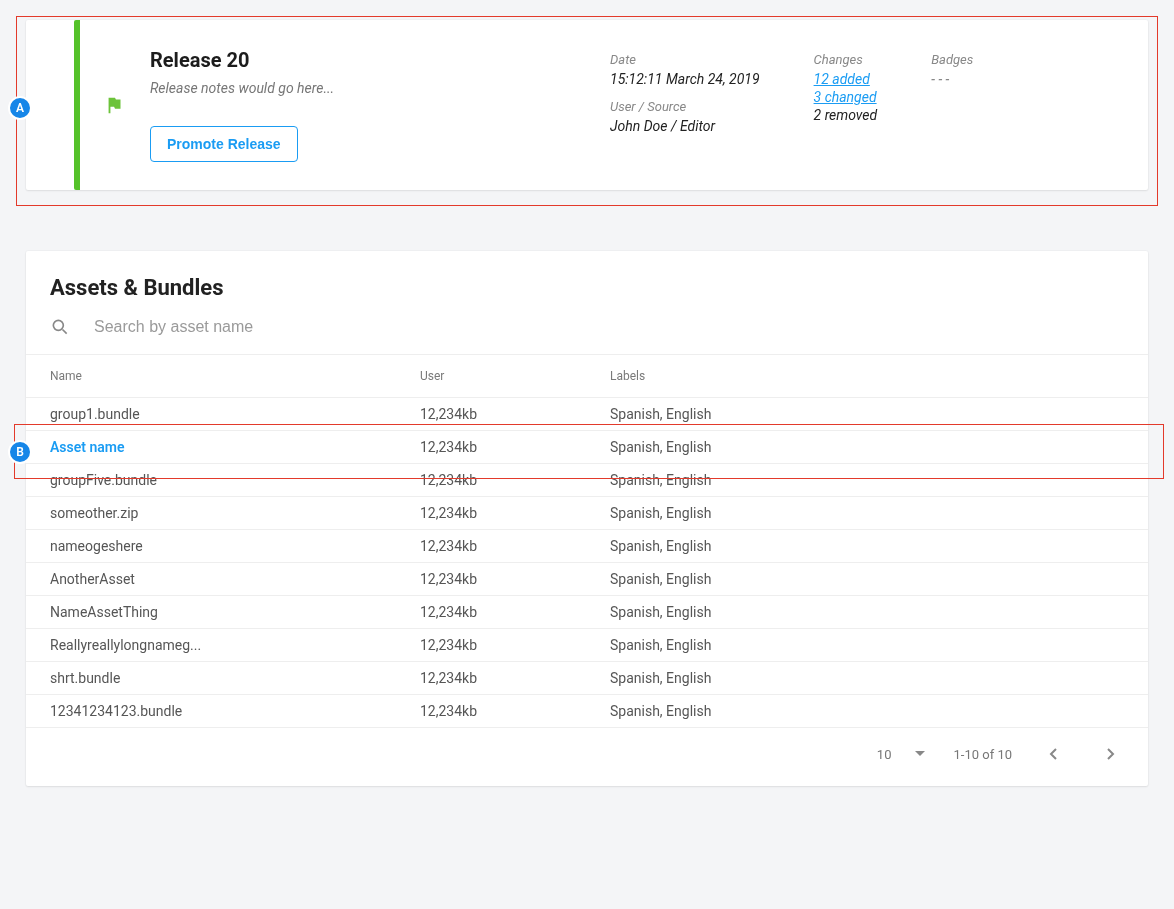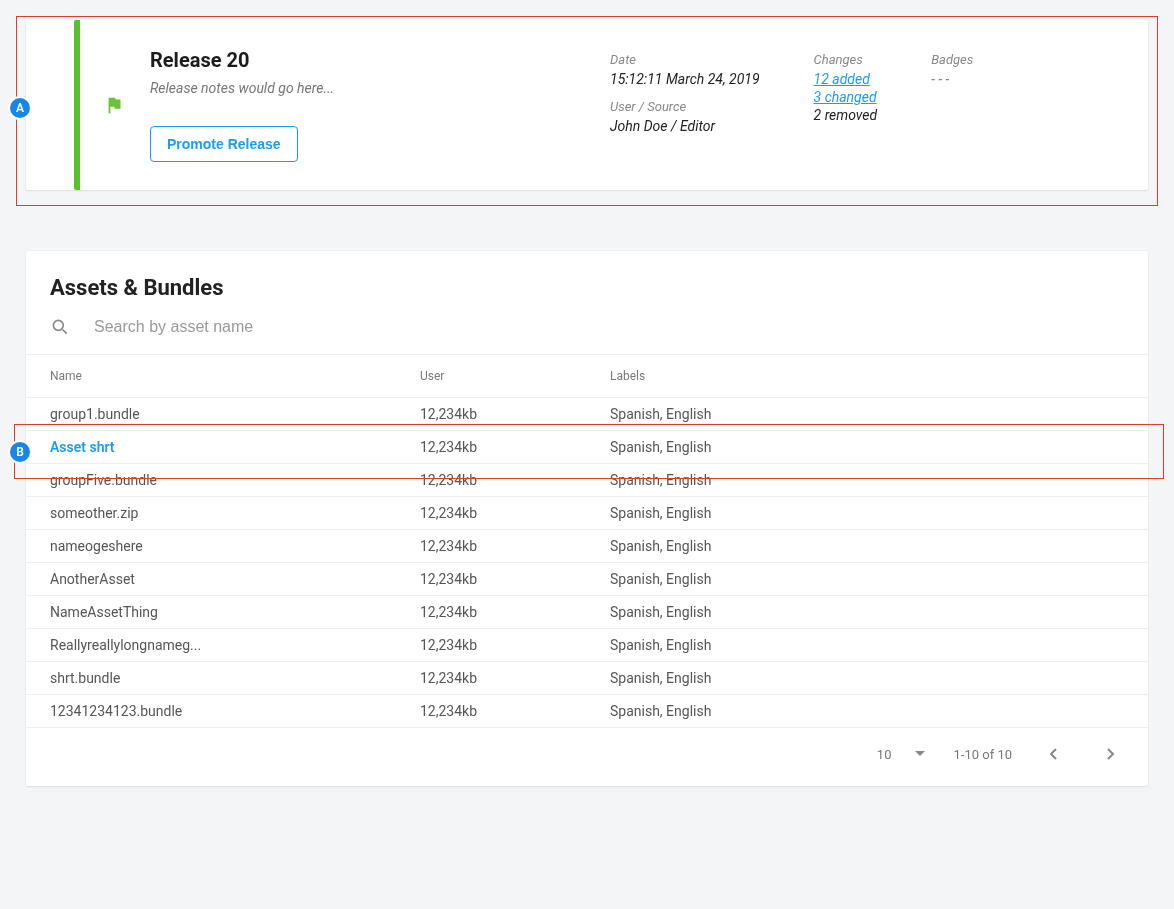--- a/index.html
+++ b/index.html
@@ -221,21 +221,21 @@
         <th class="col-labels">Labels</th>
       </tr>
     </thead>
     <tbody id="assets-body">
         <tr>
           <td class="name-cell">group1.bundle</td>
           <td>12,234kb</td>
           <td>Spanish, English</td>
         </tr>
         <tr class="active">
-          <td class="name-cell">Asset shrt</td>
+          <td class="name-cell">Asset name</td>
           <td>12,234kb</td>
           <td>Spanish, English</td>
         </tr>
         <tr>
           <td class="name-cell">groupFive.bundle</td>
           <td>12,234kb</td>
           <td>Spanish, English</td>
         </tr>
         <tr>
           <td class="name-cell">someother.zip</td>

